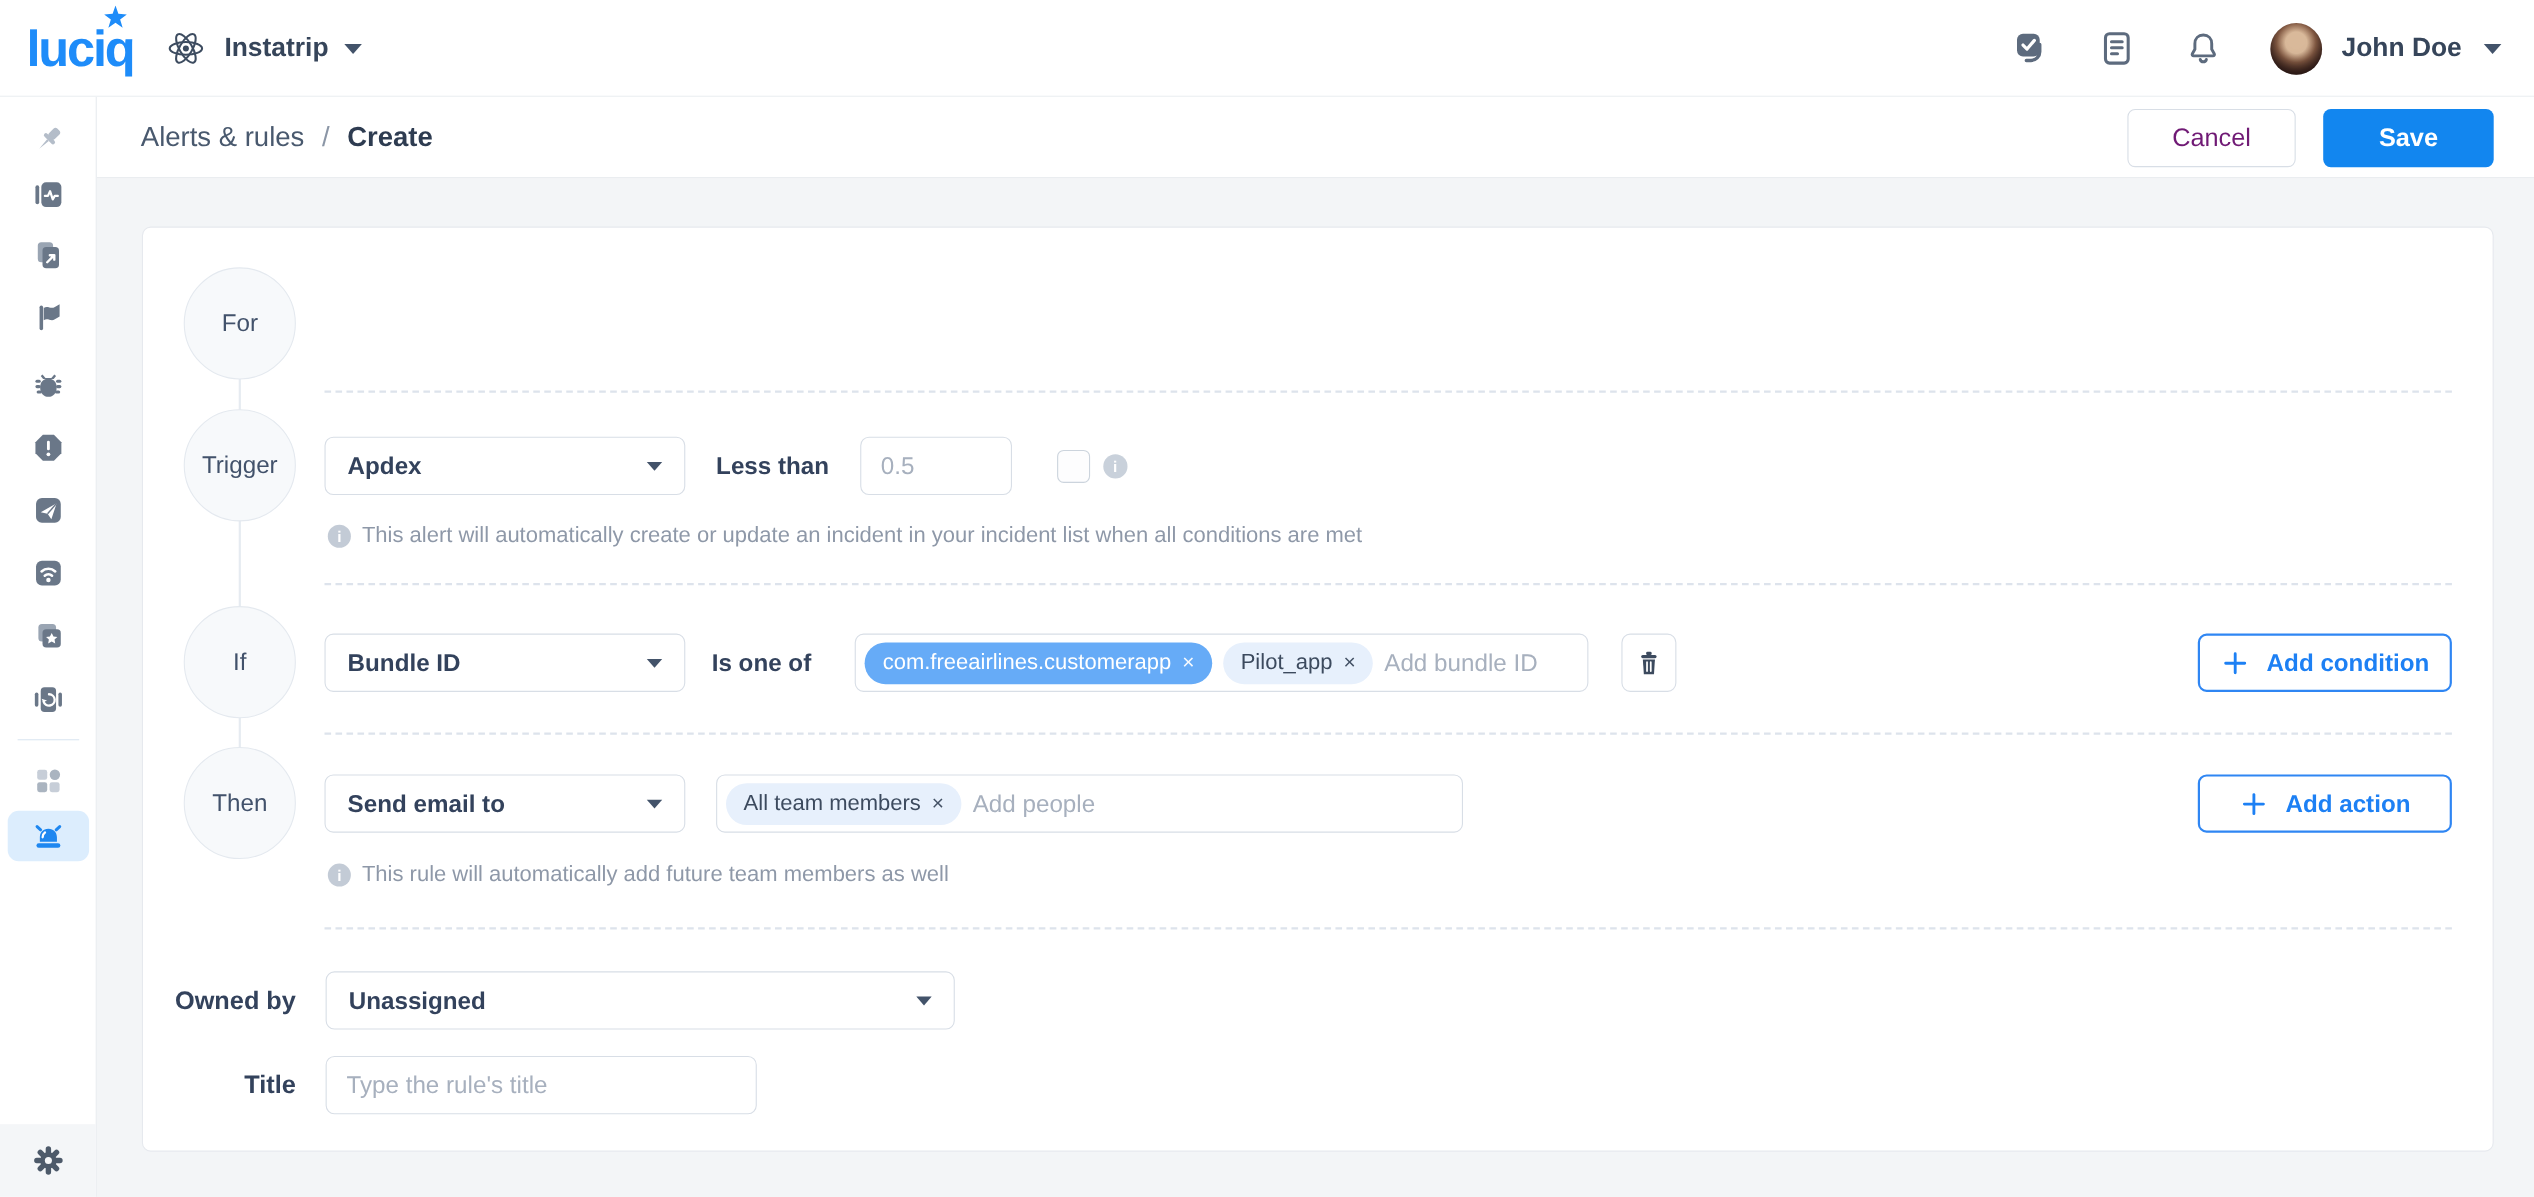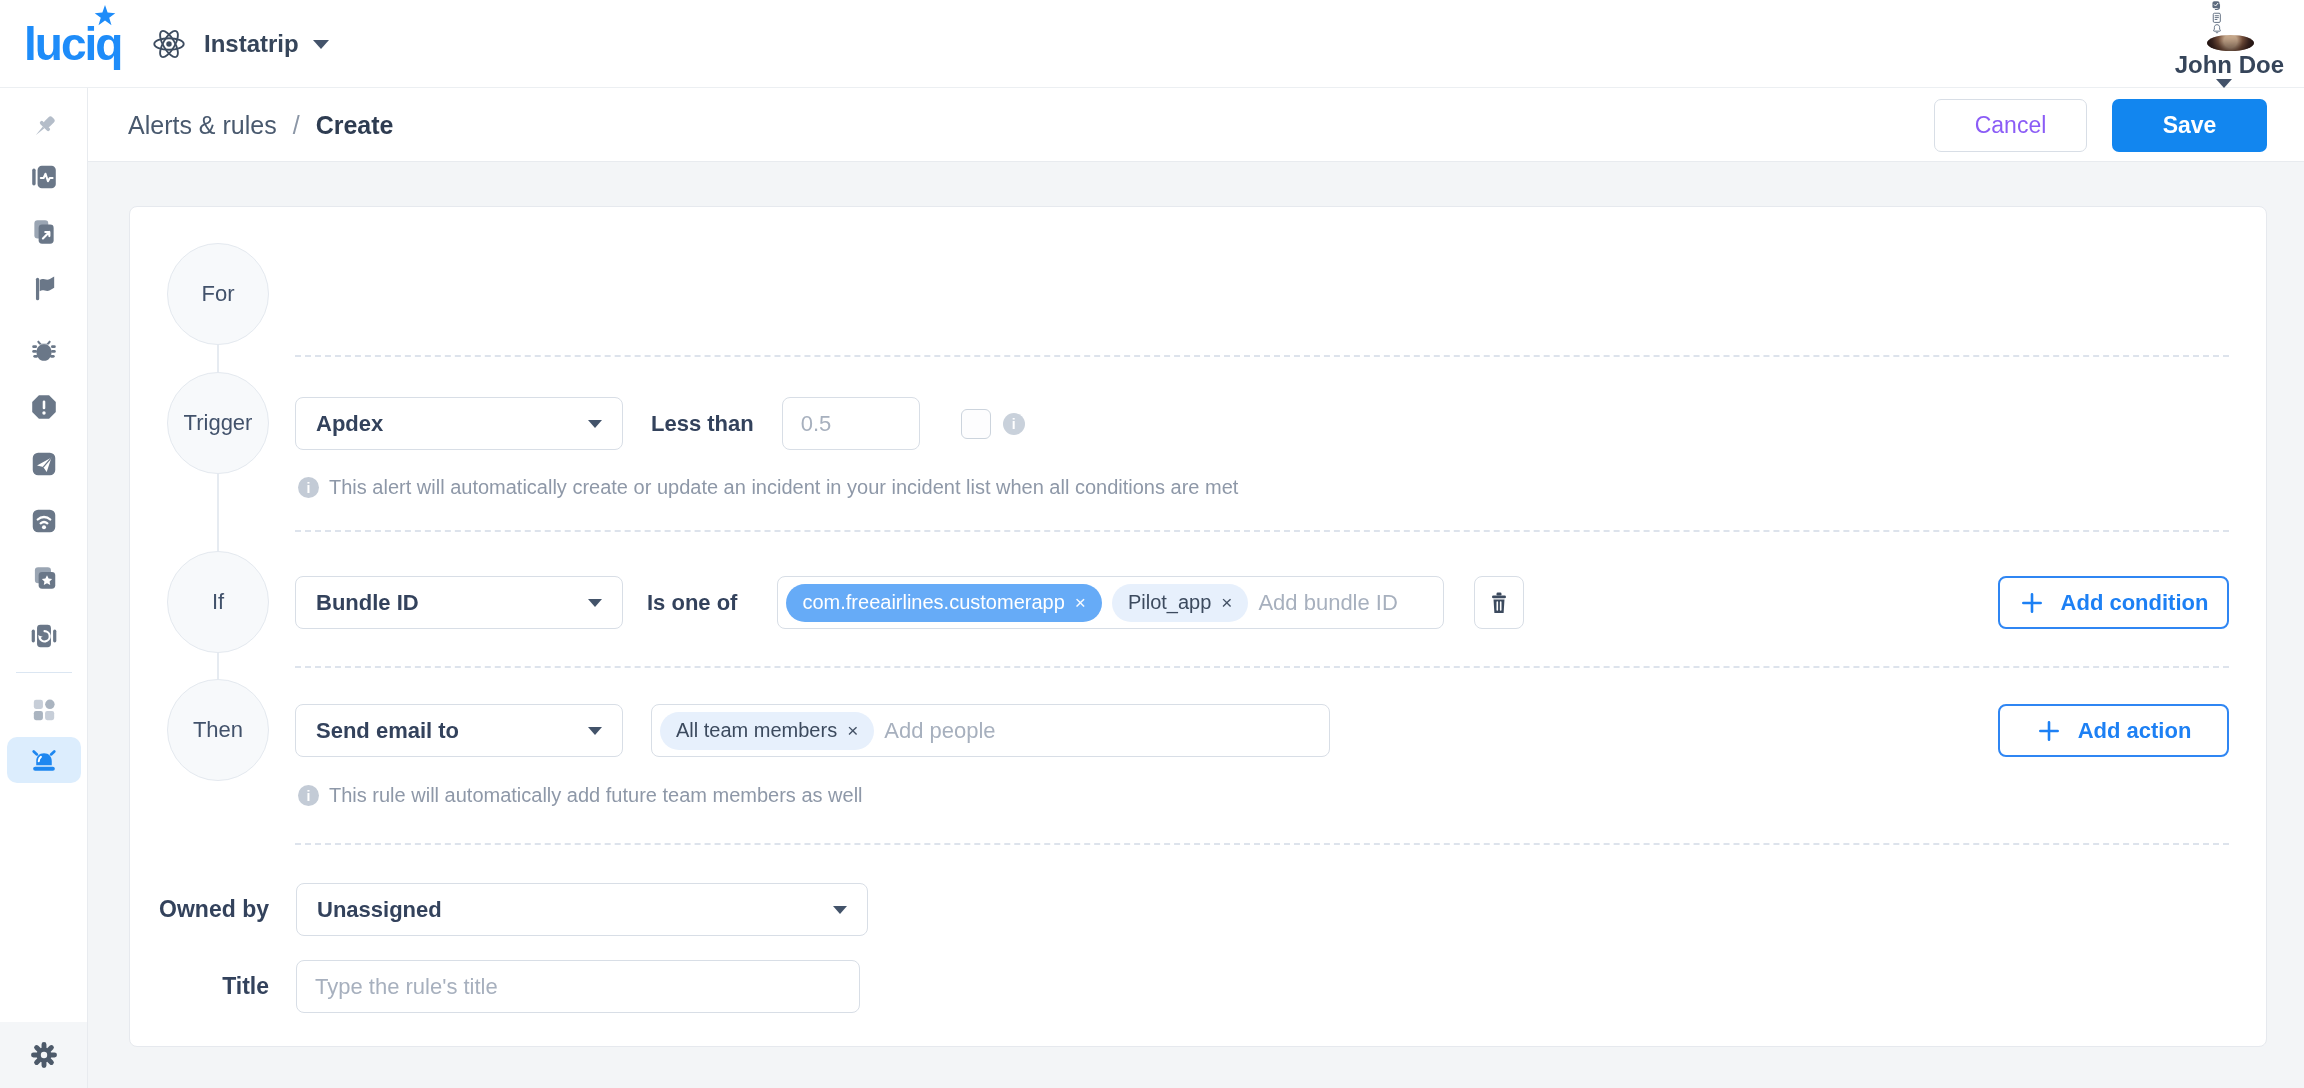--- a/index.html
+++ b/index.html
@@ -9,21 +9,21 @@
   
   #topbar { position:absolute; left:0; top:0; width:2304px; height:88px; background:#fff;
     border-bottom:1px solid #eceff2; z-index:5; }
   .logo-wrap { position:absolute; left:24px; top:14px; height:60px; display:flex; align-items:center; }
   .logo-text { font-size:46px; font-weight:700; letter-spacing:-2px; color:#1e8cf9; line-height:1; }
   .logo-star { position:absolute; left:68px; top:-9px; }
   .ws-select { position:absolute; left:148px; top:14px; height:60px; display:flex; align-items:center; gap:14px; cursor:pointer; }
   .ws-name { font-size:24px; font-weight:700; color:#36455a; }
   .caret { width:0; height:0; border-left:8px solid transparent; border-right:8px solid transparent;
     border-top:9px solid #43536a; }
-  .top-icons { position:absolute; right:0; top:0; height:88px; display:flex; align-items:center;flex-direction:column; }
+  .top-icons { position:absolute; right:0; top:0; height:88px; display:flex; align-items:center; }
   .tb-icon { width:34px; height:34px; margin-right:44px; cursor:pointer; }
   .avatar { width:47px; height:47px; border-radius:50%; margin-right:18px; cursor:pointer;
     background:radial-gradient(circle at 50% 38%, #d9b99a 0 26%, #8a5f47 48%, #4a2f28 72%, #241716 100%);
     box-shadow: inset 0 -8px 12px rgba(20,10,8,.55); }
   .user-name { font-size:24px; font-weight:700; color:#36455a; margin-right:20px; }
   .user-caret { margin-right:30px; }
 
   
   #sidebar { position:absolute; left:0; top:88px; width:88px; height:1000px; background:#fff;
     border-right:1px solid #e8ebef; z-index:4; }
@@ -35,21 +35,21 @@
 
   
   #actionbar { position:absolute; left:88px; top:88px; width:2216px; height:74px; background:#fff;
     border-bottom:1px solid #e8ebef; z-index:3; }
   .crumbs { position:absolute; left:40px; top:0; height:74px; display:flex; align-items:center; gap:16px; font-size:25px; }
   .crumb-root { color:#49596e; cursor:pointer; }
   .crumb-sep { color:#8b96a6; }
   .crumb-current { color:#2e3c51; font-weight:700; }
   .btn { height:53px; border-radius:7px; font-size:23px; display:flex; align-items:center; justify-content:center;
     cursor:pointer; border:none; font-family:inherit; }
-  .btn-cancel { position:absolute; right:217px; top:11px; width:153px; background:#fff; color:#8b5cf6;
+  .btn-cancel { position:absolute; right:217px; top:11px; width:153px; background:#fff; color:#701a75;
     border:1px solid #d8dee6; font-weight:400; }
   .btn-save { position:absolute; right:37px; top:11px; width:155px; background:#1286ef; color:#fff; font-weight:700; }
 
   
   #card { position:absolute; left:129px; top:206px; width:2138px; height:841px; background:#fff;
     border:1px solid #e6e9ee; border-radius:8px; z-index:2; }
   .rail-line { position:absolute; left:87px; top:87px; width:2px; height:436px; background:#e6ebf1; }
   .step-circle { position:absolute; left:37px; width:102px; height:102px; border-radius:50%;
     background:#f7f9fb; border:1px solid #e4e9ef; display:flex; align-items:center; justify-content:center;
     font-size:22px; color:#42526b; }
@@ -354,15 +354,15 @@
   <div class="row" style="top:676px;left:0">
     <span class="form-label">Owned by</span>
     <div class="select" style="width:572px;margin-left:166px">
       <span class="val">Unassigned</span>
       <span class="caret"></span>
     </div>
   </div>
 
   <div class="row" style="top:753px;left:0">
     <span class="form-label">Title</span>
-    <input class="text-input" style="width: 564px; margin-left: 166px;" placeholder="Type the rule's title">
+    <input class="text-input" style="width: 392px; margin-left: 166px;" placeholder="Type the rule's title">
   </div>
 </div>
 
 </body></html>

